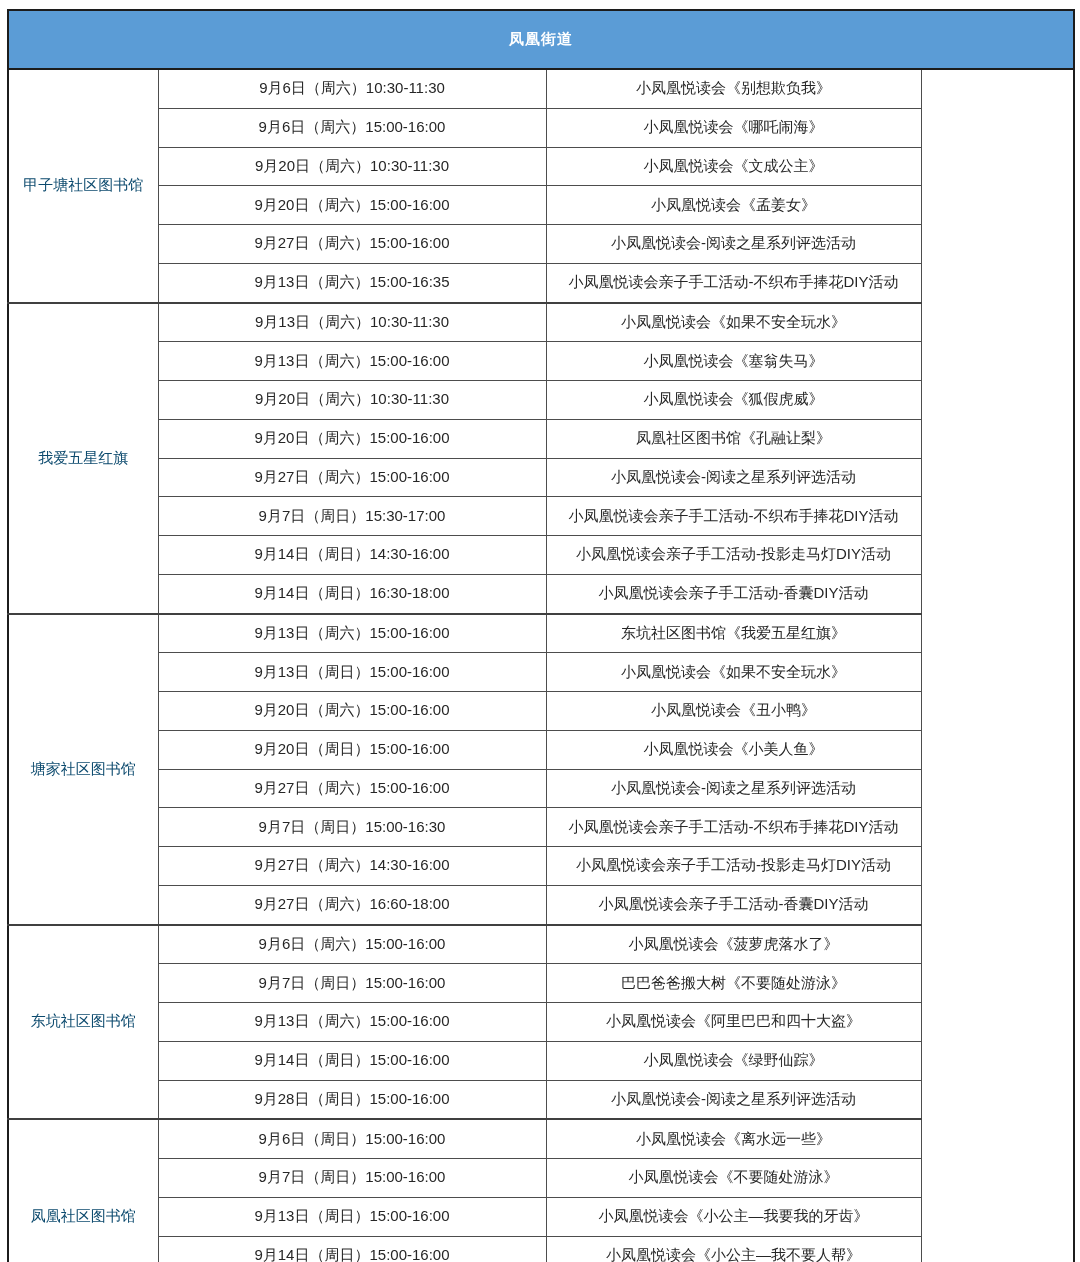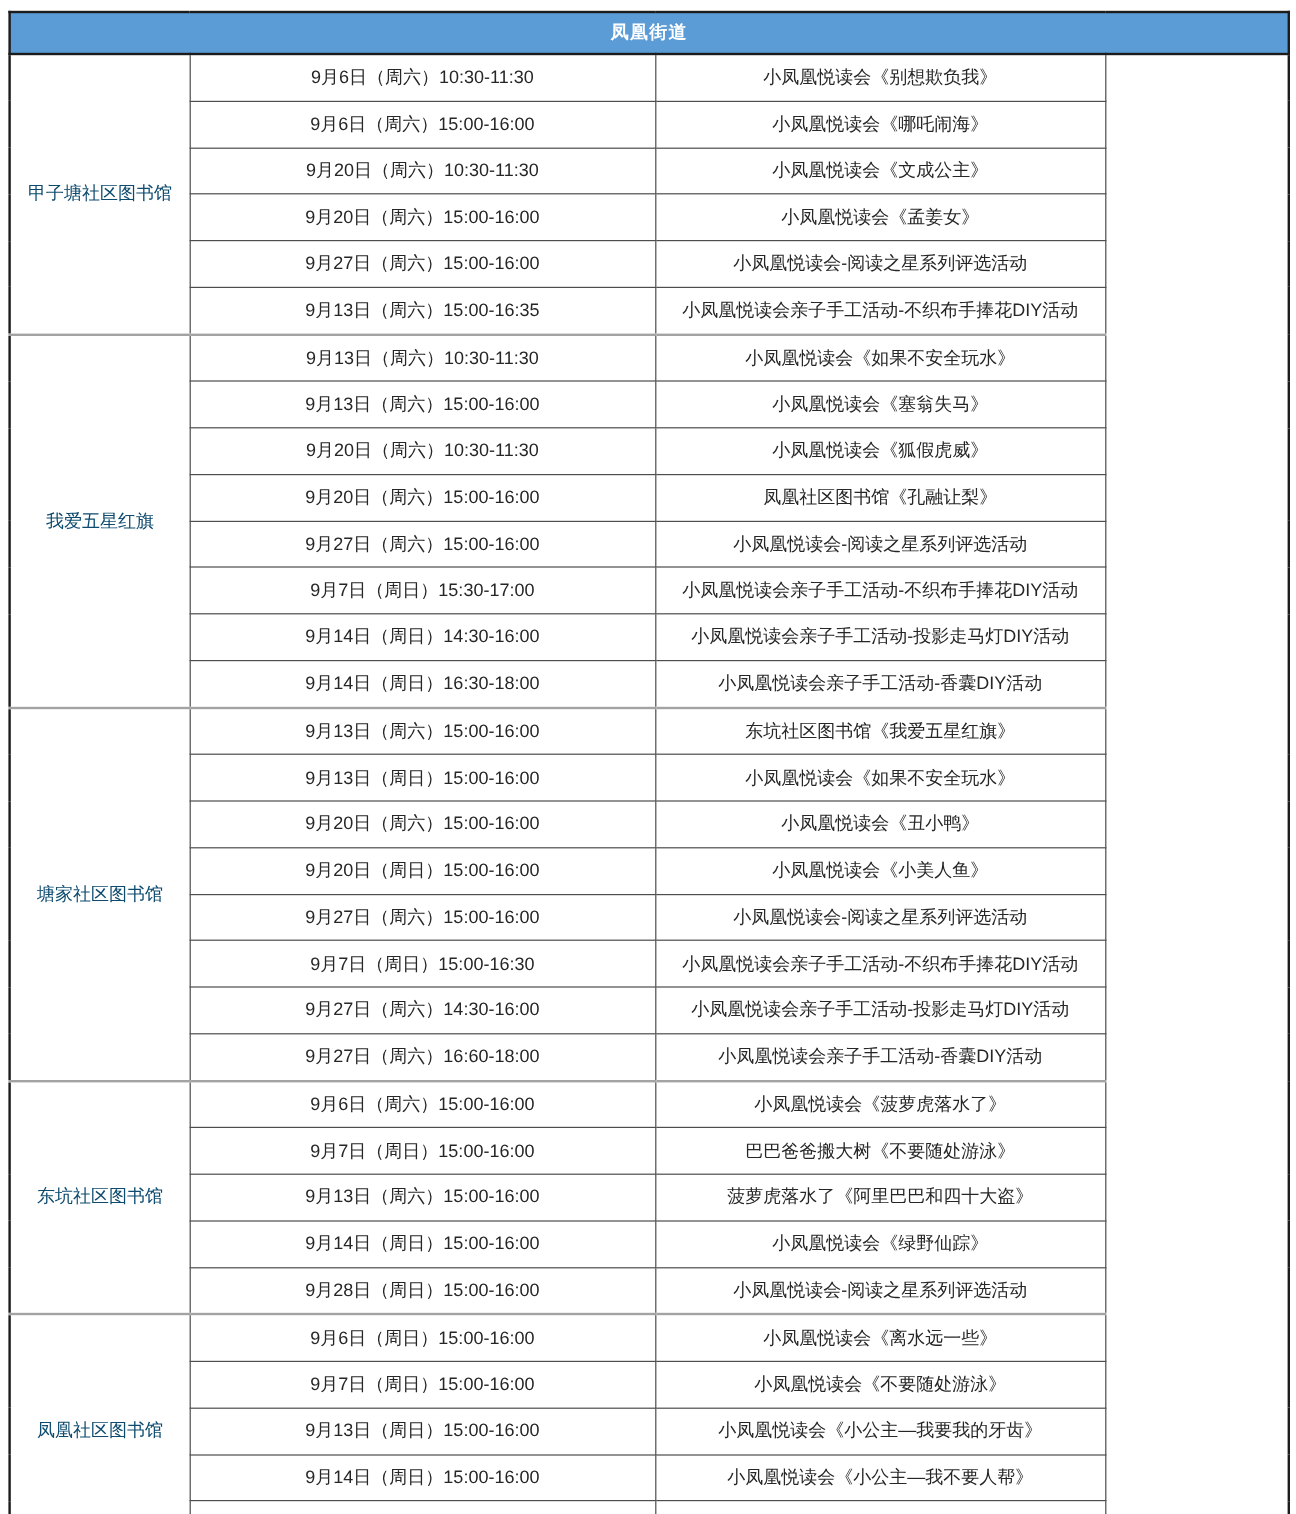--- a/index.html
+++ b/index.html
@@ -27,35 +27,35 @@
     border: 2px solid #1c1c1c;
   }
   table.schedule th.street-header {
     height: 33px;
     background: #5b9cd6;
     color: #ffffff;
     font-weight: bold;
     font-size: 15px;
     letter-spacing: 1px;
     border: 2px solid #1c1c1c;
-    padding: 0;
+    padding: 12px;
   }
   table.schedule td {
     border: 1px solid #4d4d4d;
     height: 37.75px;
     padding: 0 4px;
     text-align: center;
     vertical-align: middle;
     font-size: 15px;
     color: #262626;
     overflow: hidden;
     white-space: nowrap;
   }
   table.schedule tr.section-start td {
-    border-top: 2px solid #a3a3a3;
+    border-top: 2px solid #404040;
   }
   table.schedule td.lib-cell {
     font-size: 15px;
     color: #0c4a6e;
   }
   table.schedule td.empty-cell {
     background: #ffffff;
   }
 </style>
 </head>
@@ -172,21 +172,21 @@
             <td rowspan="5" class="lib-cell">东坑社区图书馆</td>
             <td class="date-cell">9月6日（周六）15:00-16:00</td>
             <td class="event-cell">小凤凰悦读会《菠萝虎落水了》</td>
           </tr>
           <tr>
             <td class="date-cell">9月7日（周日）15:00-16:00</td>
             <td class="event-cell">巴巴爸爸搬大树《不要随处游泳》</td>
           </tr>
           <tr>
             <td class="date-cell">9月13日（周六）15:00-16:00</td>
-            <td class="event-cell">菠萝虎落水了《阿里巴巴和四十大盗》</td>
+            <td class="event-cell">小凤凰悦读会《阿里巴巴和四十大盗》</td>
           </tr>
           <tr>
             <td class="date-cell">9月14日（周日）15:00-16:00</td>
             <td class="event-cell">小凤凰悦读会《绿野仙踪》</td>
           </tr>
           <tr>
             <td class="date-cell">9月28日（周日）15:00-16:00</td>
             <td class="event-cell">小凤凰悦读会-阅读之星系列评选活动</td>
           </tr>
           <tr class="section-start">

